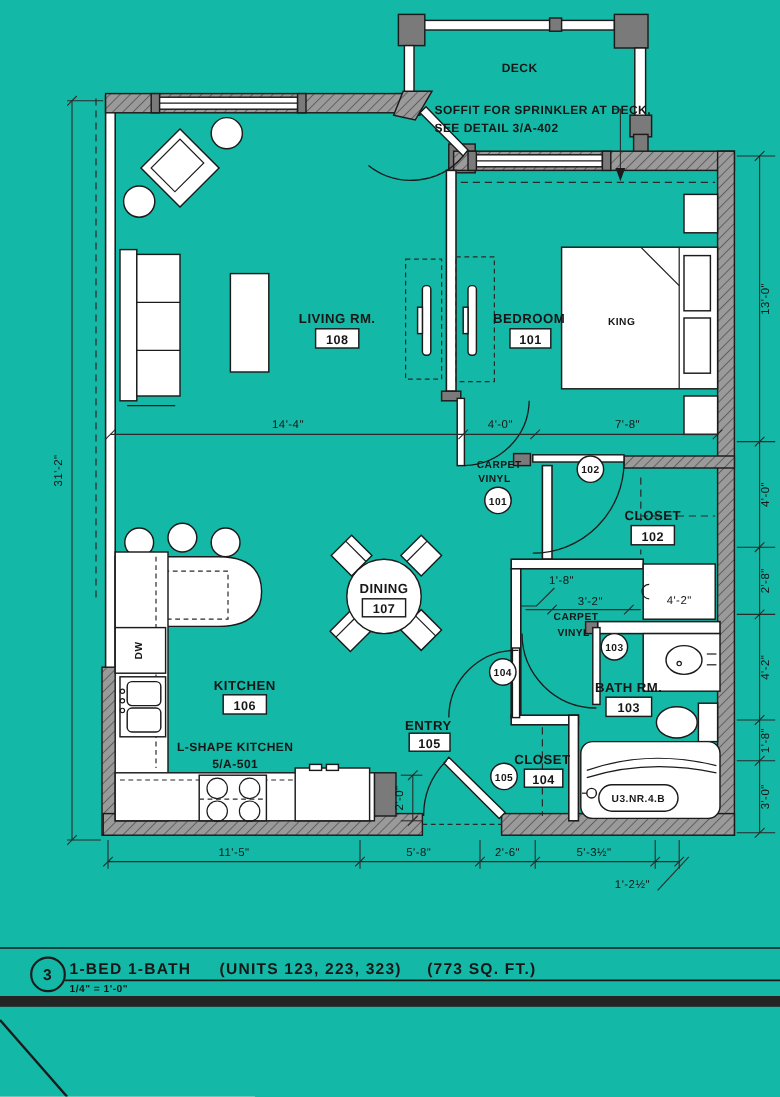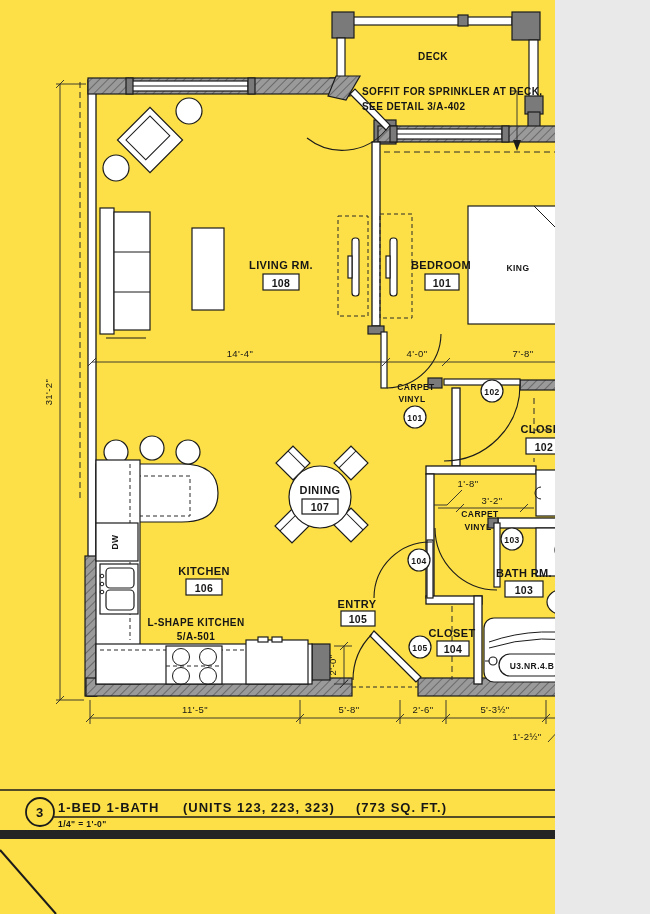--- a/index.html
+++ b/index.html
@@ -1,16 +1,16 @@
 <!DOCTYPE html>
 <html><head>
 <meta charset="utf-8">
 <style>
   html,body{margin:0;padding:0;background:#e9e9e9;}
-  .page{position:relative;width:555px;height:914px;background:#fde047;overflow:hidden;
+  .page{position:relative;width:650px;height:914px;background:#14b8a6;overflow:hidden;
         font-family:"Liberation Sans", sans-serif;}
   svg{position:absolute;left:0;top:0;}
   svg text{font-family:"Liberation Sans", sans-serif;fill:#161616;letter-spacing:.4px;}
   .t-room{font-size:11px;font-weight:bold;}
   .t-num{font-size:10.5px;font-weight:bold;}
   .t-dim{font-size:9.5px;}
   .t-note{font-size:10px;font-weight:bold;}
   .t-small{font-size:8.5px;font-weight:bold;}
   .t-title{font-size:13px;font-weight:bold;letter-spacing:1px;}
   .t-scale{font-size:8.5px;font-weight:bold;}

